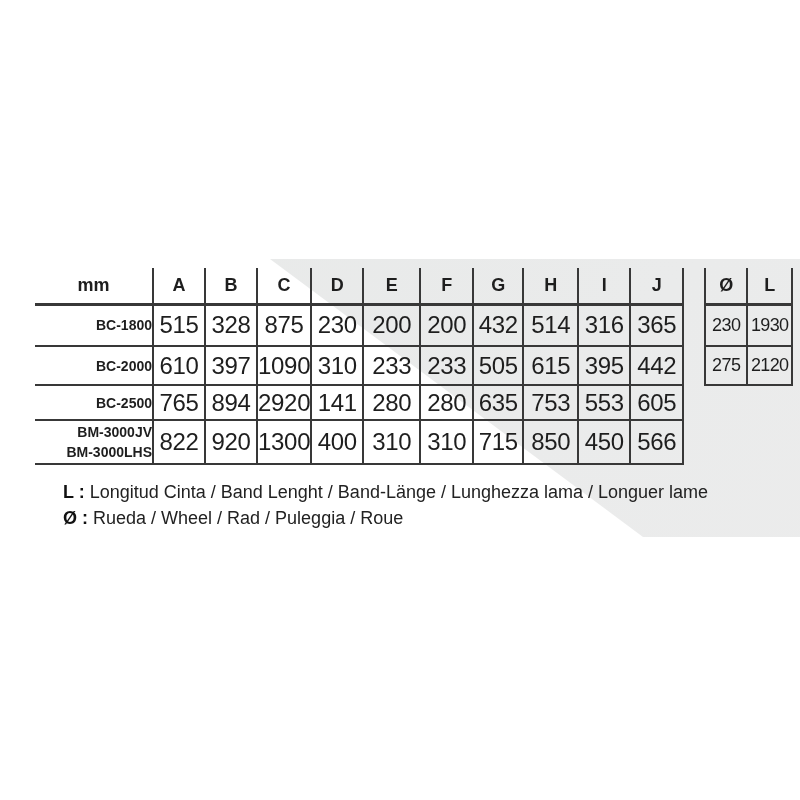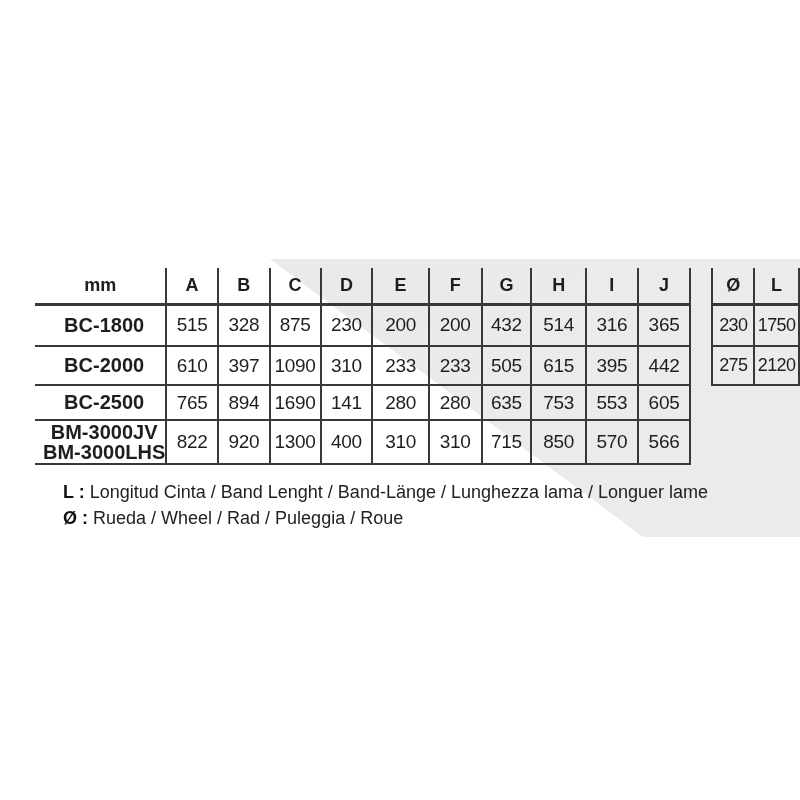--- a/index.html
+++ b/index.html
@@ -20,25 +20,25 @@
   }
   table { border-collapse:collapse; table-layout:fixed; background:transparent; }
   td {
     padding:0; text-align:center; vertical-align:middle;
     color:#1e1e1e; overflow:hidden; white-space:nowrap;
   }
   .head {
     font-weight:bold; font-size:18px;
     border-bottom:3px solid #383838;
   }
-  .val  { font-size:19px; border-bottom:2px solid #383838; letter-spacing:-0.3px; }
+  .val  { font-size:24px; border-bottom:2px solid #383838; letter-spacing:-0.3px; }
   .xval { font-size:18px; border-bottom:2px solid #383838; letter-spacing:-0.6px; }
   .model {
-    text-align:center; padding-left:8px;
-    font-weight:bold; font-size:20px;
+    text-align:right; padding-left:8px;
+    font-weight:bold; font-size:14px;
     border-bottom:2px solid #383838;
   }
   .model .l2 { line-height:20px; }
   .v { border-left:2px solid #383838; }
   .re { border-right:2px solid #383838; }
   .gap { width:20px; flex:0 0 20px; }
   .legend {
     position:absolute; left:63px; top:479px;
     font-size:18px; line-height:26px; color:#222;
   }
@@ -104,21 +104,21 @@
           <td class="val v">233</td>
           <td class="val v">505</td>
           <td class="val v">615</td>
           <td class="val v">395</td>
           <td class="val v re">442</td>
         </tr>
         <tr style="height:35px">
           <td class="model">BC-2500</td>
           <td class="val v">765</td>
           <td class="val v">894</td>
-          <td class="val v">1690</td>
+          <td class="val v">2920</td>
           <td class="val v">141</td>
           <td class="val v">280</td>
           <td class="val v">280</td>
           <td class="val v">635</td>
           <td class="val v">753</td>
           <td class="val v">553</td>
           <td class="val v re">605</td>
         </tr>
         <tr style="height:44px">
           <td class="model">
@@ -126,41 +126,41 @@
             <div class="l2">BM-3000LHS</div>
           </td>
           <td class="val v">822</td>
           <td class="val v">920</td>
           <td class="val v">1300</td>
           <td class="val v">400</td>
           <td class="val v">310</td>
           <td class="val v">310</td>
           <td class="val v">715</td>
           <td class="val v">850</td>
-          <td class="val v">570</td>
+          <td class="val v">450</td>
           <td class="val v re">566</td>
         </tr>
       </tbody>
     </table>
 
     <div class="gap"></div>
 
     <table>
       <colgroup>
           <col style="width:42px">
           <col style="width:45px">
         </colgroup>
       <tbody>
         <tr style="height:36px">
           <td class="head v">Ø</td>
           <td class="head v re">L</td>
         </tr>
         <tr style="height:42px">
           <td class="xval v">230</td>
-          <td class="xval v re">1750</td>
+          <td class="xval v re">1930</td>
         </tr>
         <tr style="height:39px">
           <td class="xval v">275</td>
           <td class="xval v re">2120</td>
         </tr>
       </tbody>
     </table>
 
   </div>
 

